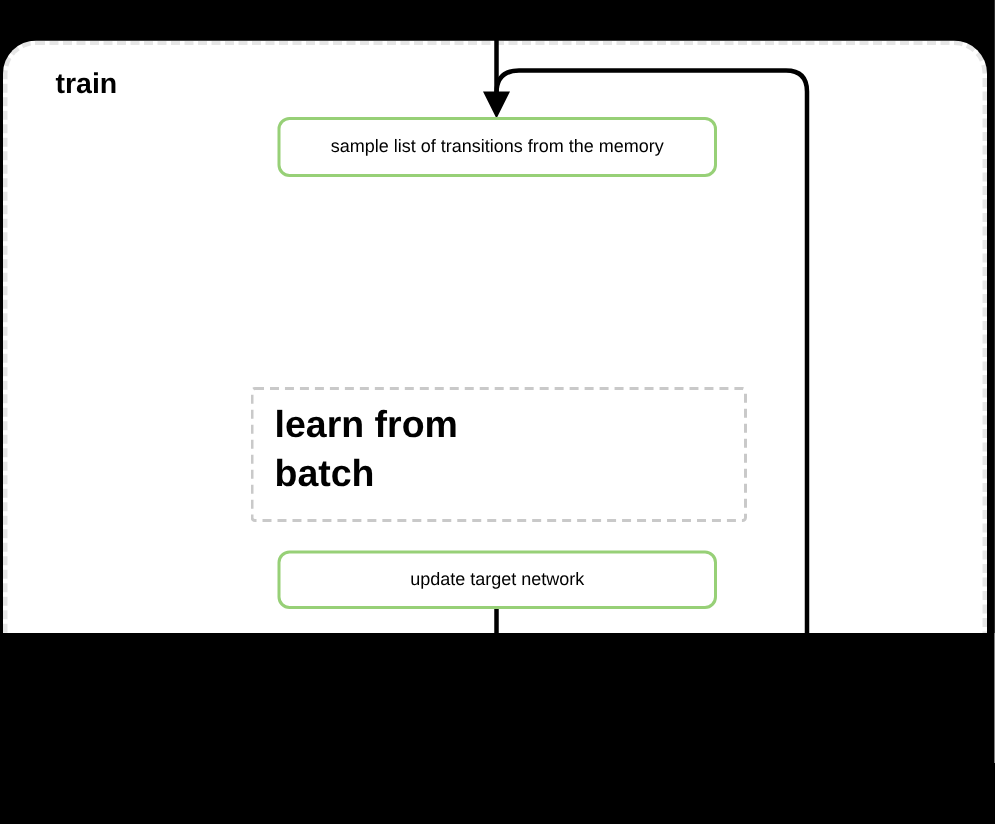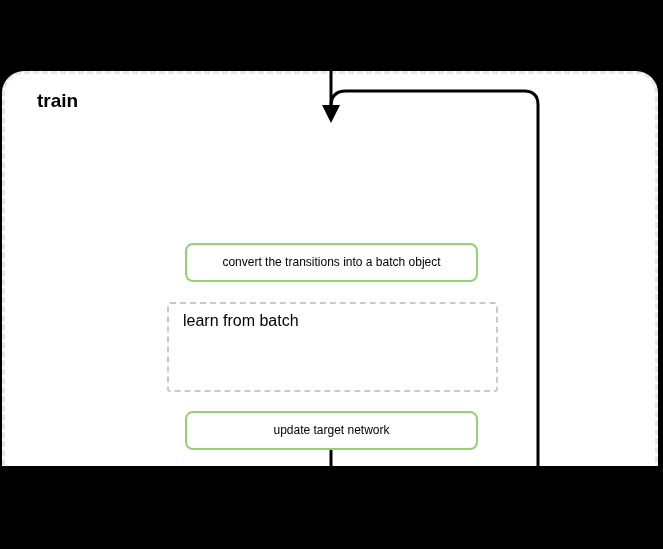--- a/index.html
+++ b/index.html
@@ -4,21 +4,20 @@
 <style>
   html, body { margin: 0; padding: 0; background: #000; }
   #stage {
     position: relative;
     width: 663px;
     height: 422px;
     background: #000000;
     overflow: hidden;
     font-family: "Liberation Sans", "DejaVu Sans", sans-serif;
     color: #000;
-    margin-top: 44px;
   }
   .container {
     position: absolute;
     left: 2px;
     top: 27px;
     width: 656px;
     height: 442px;
     box-sizing: border-box;
     background: #ffffff;
     border: 3px dashed #e6e6e6;
@@ -69,22 +68,22 @@
     box-sizing: border-box;
     background: #ffffff;
     border: 2.5px dashed #c9c9c9;
     border-radius: 3px;
     padding: 7px 0 0 14px;
     z-index: 3;
   }
   .subprocess-label {
     display: block;
     width: 130px;
-    font-size: 16px;
-    font-weight: normal;
+    font-size: 25px;
+    font-weight: bold;
     line-height: 1.3;
   }
   .loop-note {
     position: absolute;
     left: 536px;
     top: 216px;
     width: 98px;
     text-align: center;
     font-size: 11.5px;
     font-weight: bold;
@@ -106,25 +105,25 @@
     <g>
       <line x1="331" y1="0" x2="331" y2="64" stroke="#000000" stroke-width="3"></line>
       <polygon points="322,61 340,61 331,79" fill="#000000"></polygon>
     </g>
 
     <path d="M 331 62 Q 331 47 346 47 L 524 47 Q 538 47 538 61 L 538 423 Q 538 437 524 437 L 346 437 Q 331 437 331 422" fill="none" stroke="#000000" stroke-width="3"></path>
 
     <line x1="331" y1="404" x2="331" y2="469" stroke="#000000" stroke-width="3"></line>
   </svg>
 
+  <div class="step step-1">
+    <span>sample list of transitions from the memory</span>
+  </div>
 
 
-  <div class="step step-3">
-    <span>convert the transitions into a batch object</span>
-  </div>
 
   <div class="subprocess">
     <span class="subprocess-label">learn from batch</span>
   </div>
 
   <div class="step step-4">
     <span>update target network</span>
   </div>
 
 

